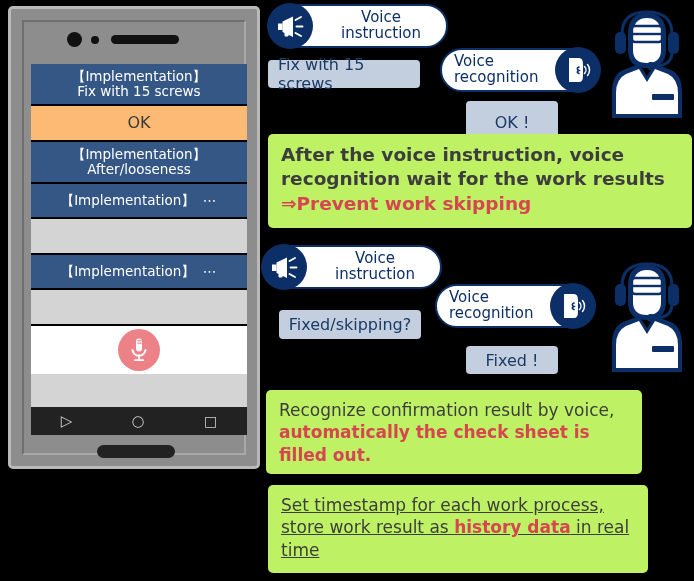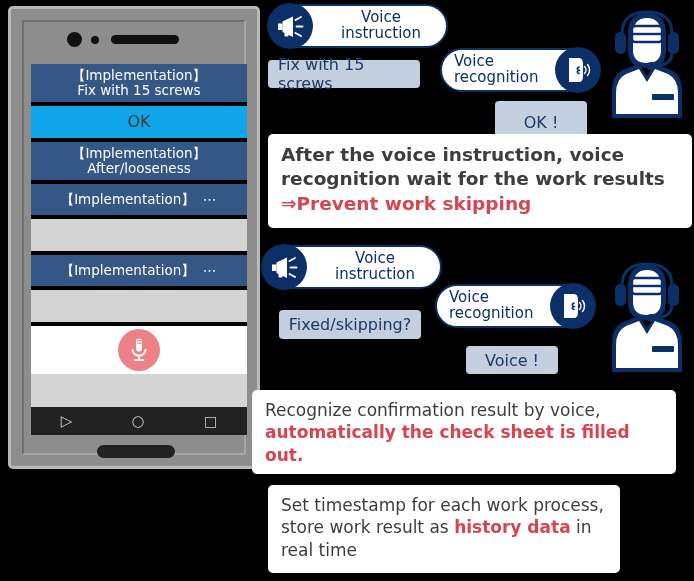--- a/index.html
+++ b/index.html
@@ -80,35 +80,35 @@
   }
   .list-row {
     box-sizing: border-box;
     width: 100%;
     display: flex;
     align-items: center;
     justify-content: center;
     font-size: 13.5px;
     line-height: 1.12;
     text-align: center;
-    border-bottom: 4px solid #000000;
+    border-bottom: 2px solid #000000;
   }
   .row-header {
     background: #355785;
     color: #ffffff;
     flex-direction: column;
   }
   .row-header .hdr-line { display: block; }
   .row-header.one-line {
     flex-direction: row;
     justify-content: center;
     gap: 8px;
   }
   .row-answer {
-    background: #0ea5e9;
+    background: #fdba74;
     color: #3a3a3a;
     font-size: 16px;
   }
   .row-blank {
     background: #d4d4d4;
   }
   .ellipsis { letter-spacing: 1px; }
 
   #mic-area {
     background: #ffffff;
@@ -195,21 +195,21 @@
     position: absolute;
     width: 0; height: 0;
   }
 
   .person {
     position: absolute;
   }
 
   .note {
     position: absolute;
-    background: #ffffff;
+    background: #bef264;
     border-radius: 5px;
     box-sizing: border-box;
     padding: 9px 13px;
     color: #3d3d3d;
     line-height: 1.32;
   }
   .note-accent-red { color: #d64550; }
   .note-bold { font-weight: bold; }
   #note-main {
     font-weight: bold;
@@ -319,21 +319,21 @@
   </span>
 </div>
 
 <div class="speech" id="speech-instruction-1" style="left:268px; top:60px; width:152px; height:28px;">
   <span>Fix with 15 screws</span>
 </div>
 <svg class="tail" style="left:244px; top:62px;" width="28" height="26">
   <path d="M28 2 L0 14 L28 20 Z" fill="#c3cede"></path>
 </svg>
 
-<div class="speech" id="speech-response-1" style="left:466px; top:101px; width:92px; height:42px;margin-left:29px;">
+<div class="speech" id="speech-response-1" style="left:466px; top:101px; width:92px; height:42px;">
   <span>OK !</span>
 </div>
 <svg class="tail" style="left:556px; top:104px;" width="52" height="24">
   <path d="M0 2 L50 17 L0 14 Z" fill="#c3cede"></path>
 </svg>
 
 <svg class="person" style="left:606px; top:6px;" width="82" height="122" viewBox="0 0 82 122">
   <g fill="#0b2f66">
     <path d="M17 64 L33 58 L41 70 L49 58 L65 64 Q76 69 76 86 L76 112 L6 112 L6 86 Q6 69 17 64 Z"></path>
   </g>
@@ -393,21 +393,21 @@
 </div>
 
 <div class="speech" id="speech-instruction-2" style="left:279px; top:310px; width:142px; height:29px;">
   <span>Fixed/skipping?</span>
 </div>
 <svg class="tail" style="left:246px; top:312px;" width="36" height="30">
   <path d="M36 4 L0 20 L36 16 Z" fill="#c3cede"></path>
 </svg>
 
 <div class="speech" id="speech-response-2" style="left:466px; top:346px; width:92px; height:28px;">
-  <span>Voice !</span>
+  <span>Fixed !</span>
 </div>
 <svg class="tail" style="left:556px; top:349px;" width="52" height="26">
   <path d="M0 3 L50 19 L0 16 Z" fill="#c3cede"></path>
 </svg>
 
 <svg class="person" style="left:606px; top:258px;" width="82" height="124" viewBox="0 0 82 124">
   <g fill="#0b2f66">
     <path d="M17 64 L33 58 L41 70 L49 58 L65 64 Q76 69 76 86 L76 114 L6 114 L6 86 Q6 69 17 64 Z"></path>
   </g>
   <g fill="#ffffff">
@@ -422,19 +422,19 @@
   </g>
   <rect x="26" y="20" width="30" height="16" rx="3" fill="#ffffff" stroke="#0b2f66" stroke-width="2.4"></rect>
   <line x1="26" y1="28" x2="56" y2="28" stroke="#0b2f66" stroke-width="2.4"></line>
   <path d="M16 28 Q16 6 41 6 Q66 6 66 28" fill="none" stroke="#0b2f66" stroke-width="3"></path>
   <rect x="9" y="26" width="11" height="22" rx="5" fill="#0b2f66"></rect>
   <rect x="62" y="26" width="11" height="22" rx="5" fill="#0b2f66"></rect>
   <path d="M66 46 Q66 60 48 60" fill="none" stroke="#0b2f66" stroke-width="3"></path>
   <circle cx="45" cy="60" r="4" fill="#0b2f66"></circle>
 </svg>
 
-<div class="note" id="note-check" style="left:252px; top:390px; width:424px; height:84px;">
+<div class="note" id="note-check" style="left:266px; top:390px; width:376px; height:84px;">
   <span>Recognize confirmation result by voice, </span><span class="note-accent-red note-bold">automatically the check sheet is filled out.</span>
 </div>
 
-<div class="note" id="note-history" style="left:268px; top:485px; width:352px; height:88px;">
+<div class="note" id="note-history" style="left:268px; top:485px; width:380px; height:88px;text-decoration:underline;">
   <span>Set timestamp for each work process, store work result as </span><span class="note-accent-red note-bold">history data</span><span> in real time</span>
 </div>
 
 </body></html>

